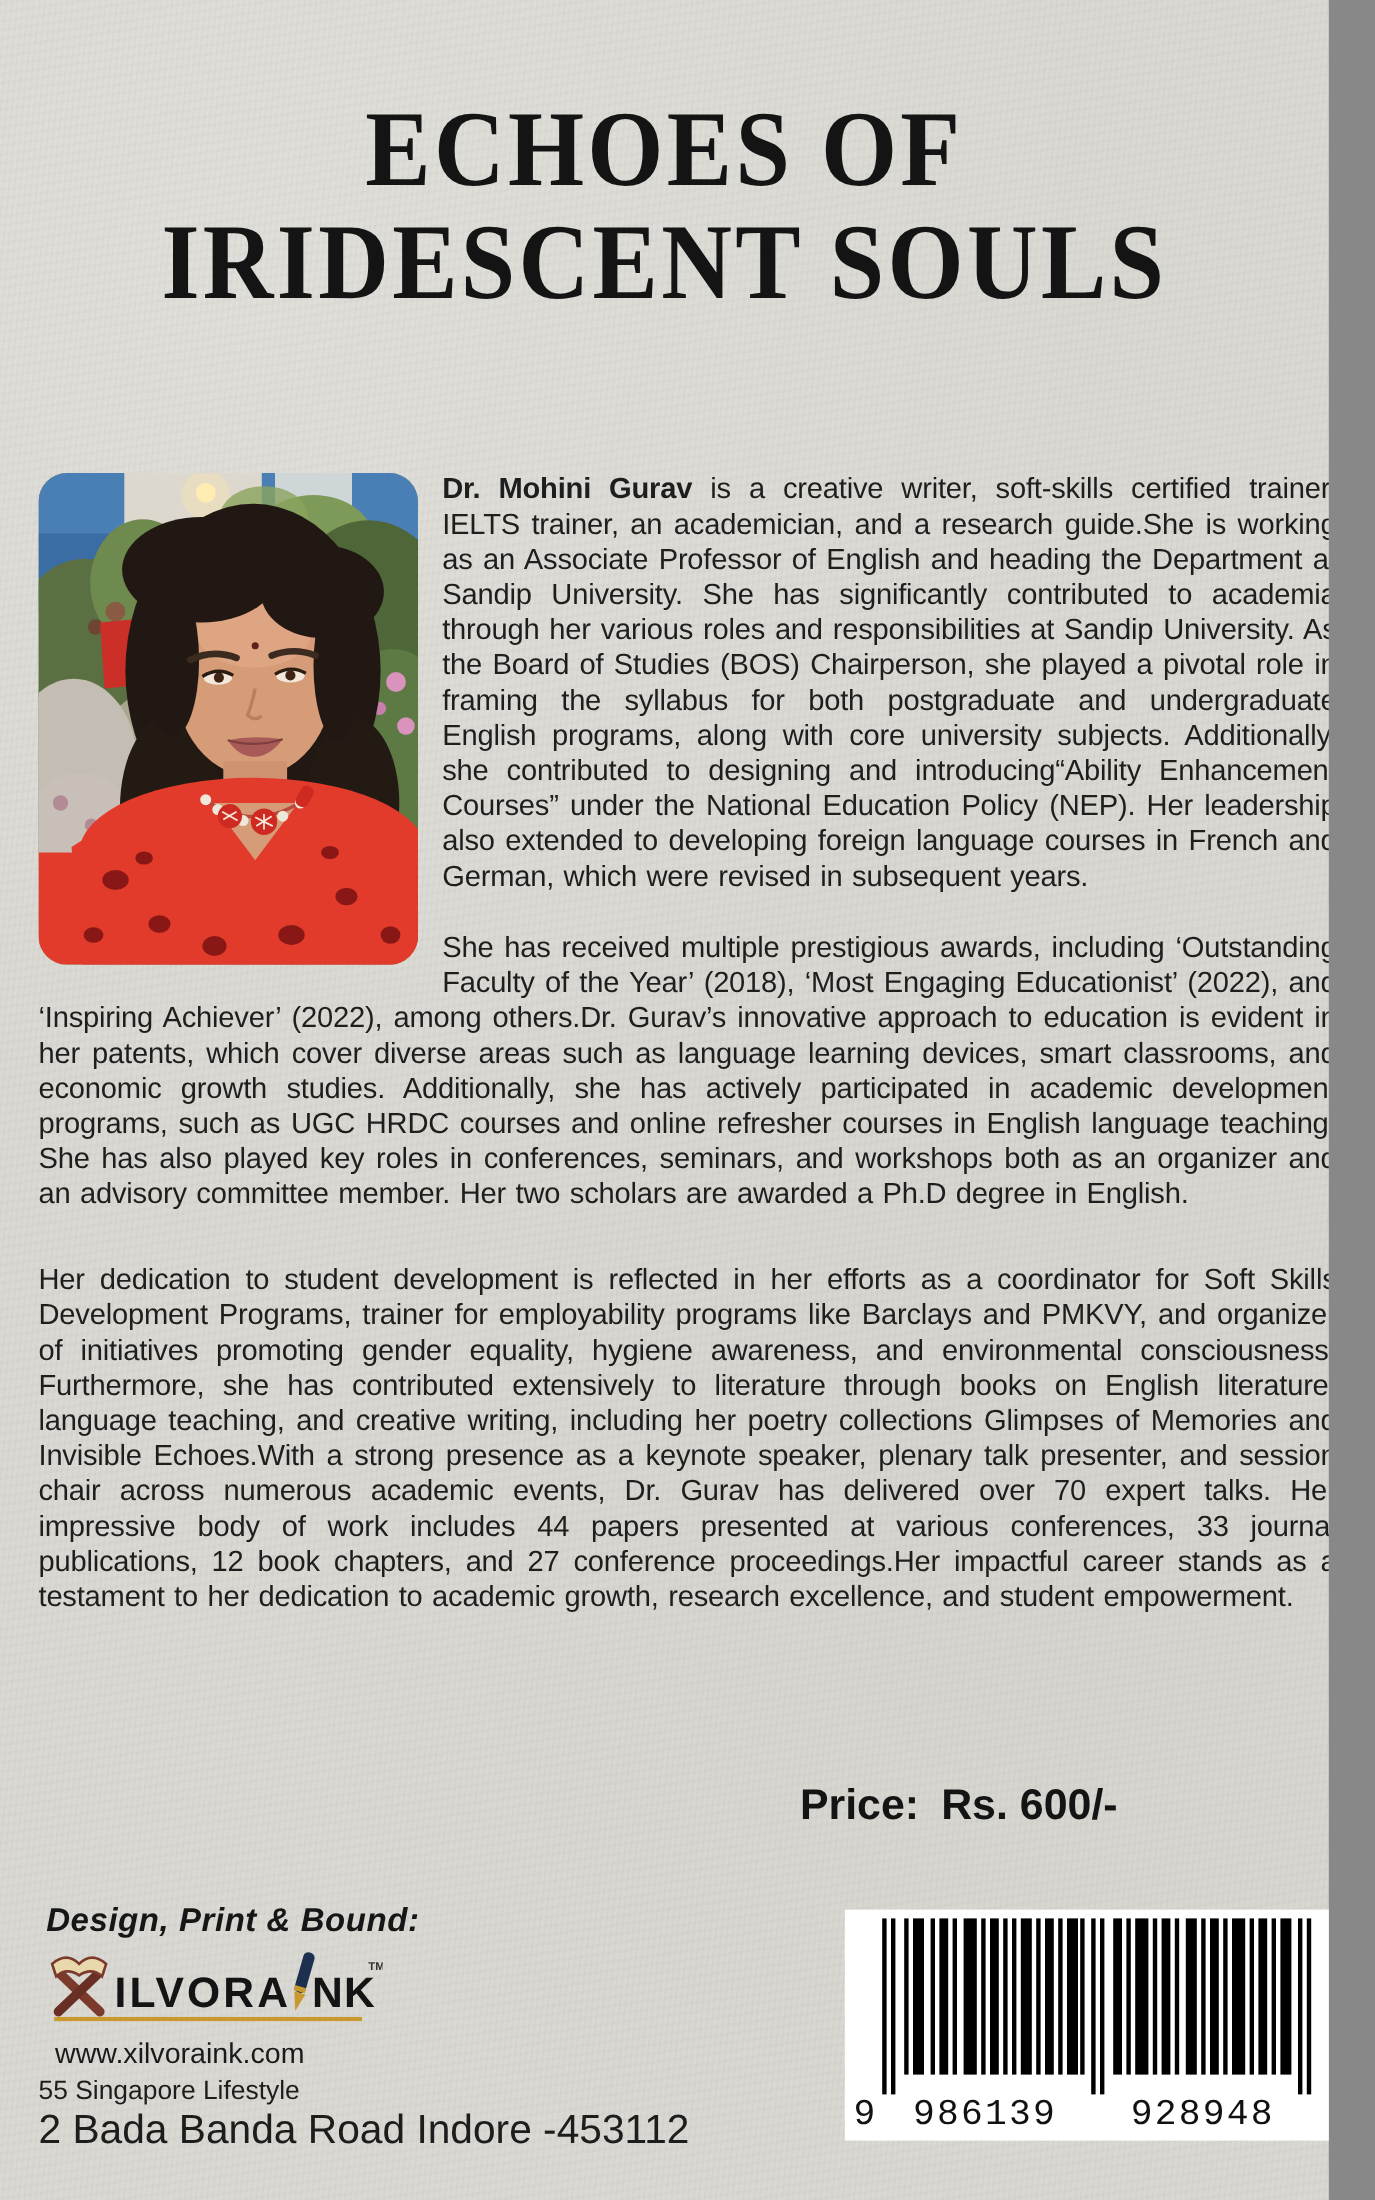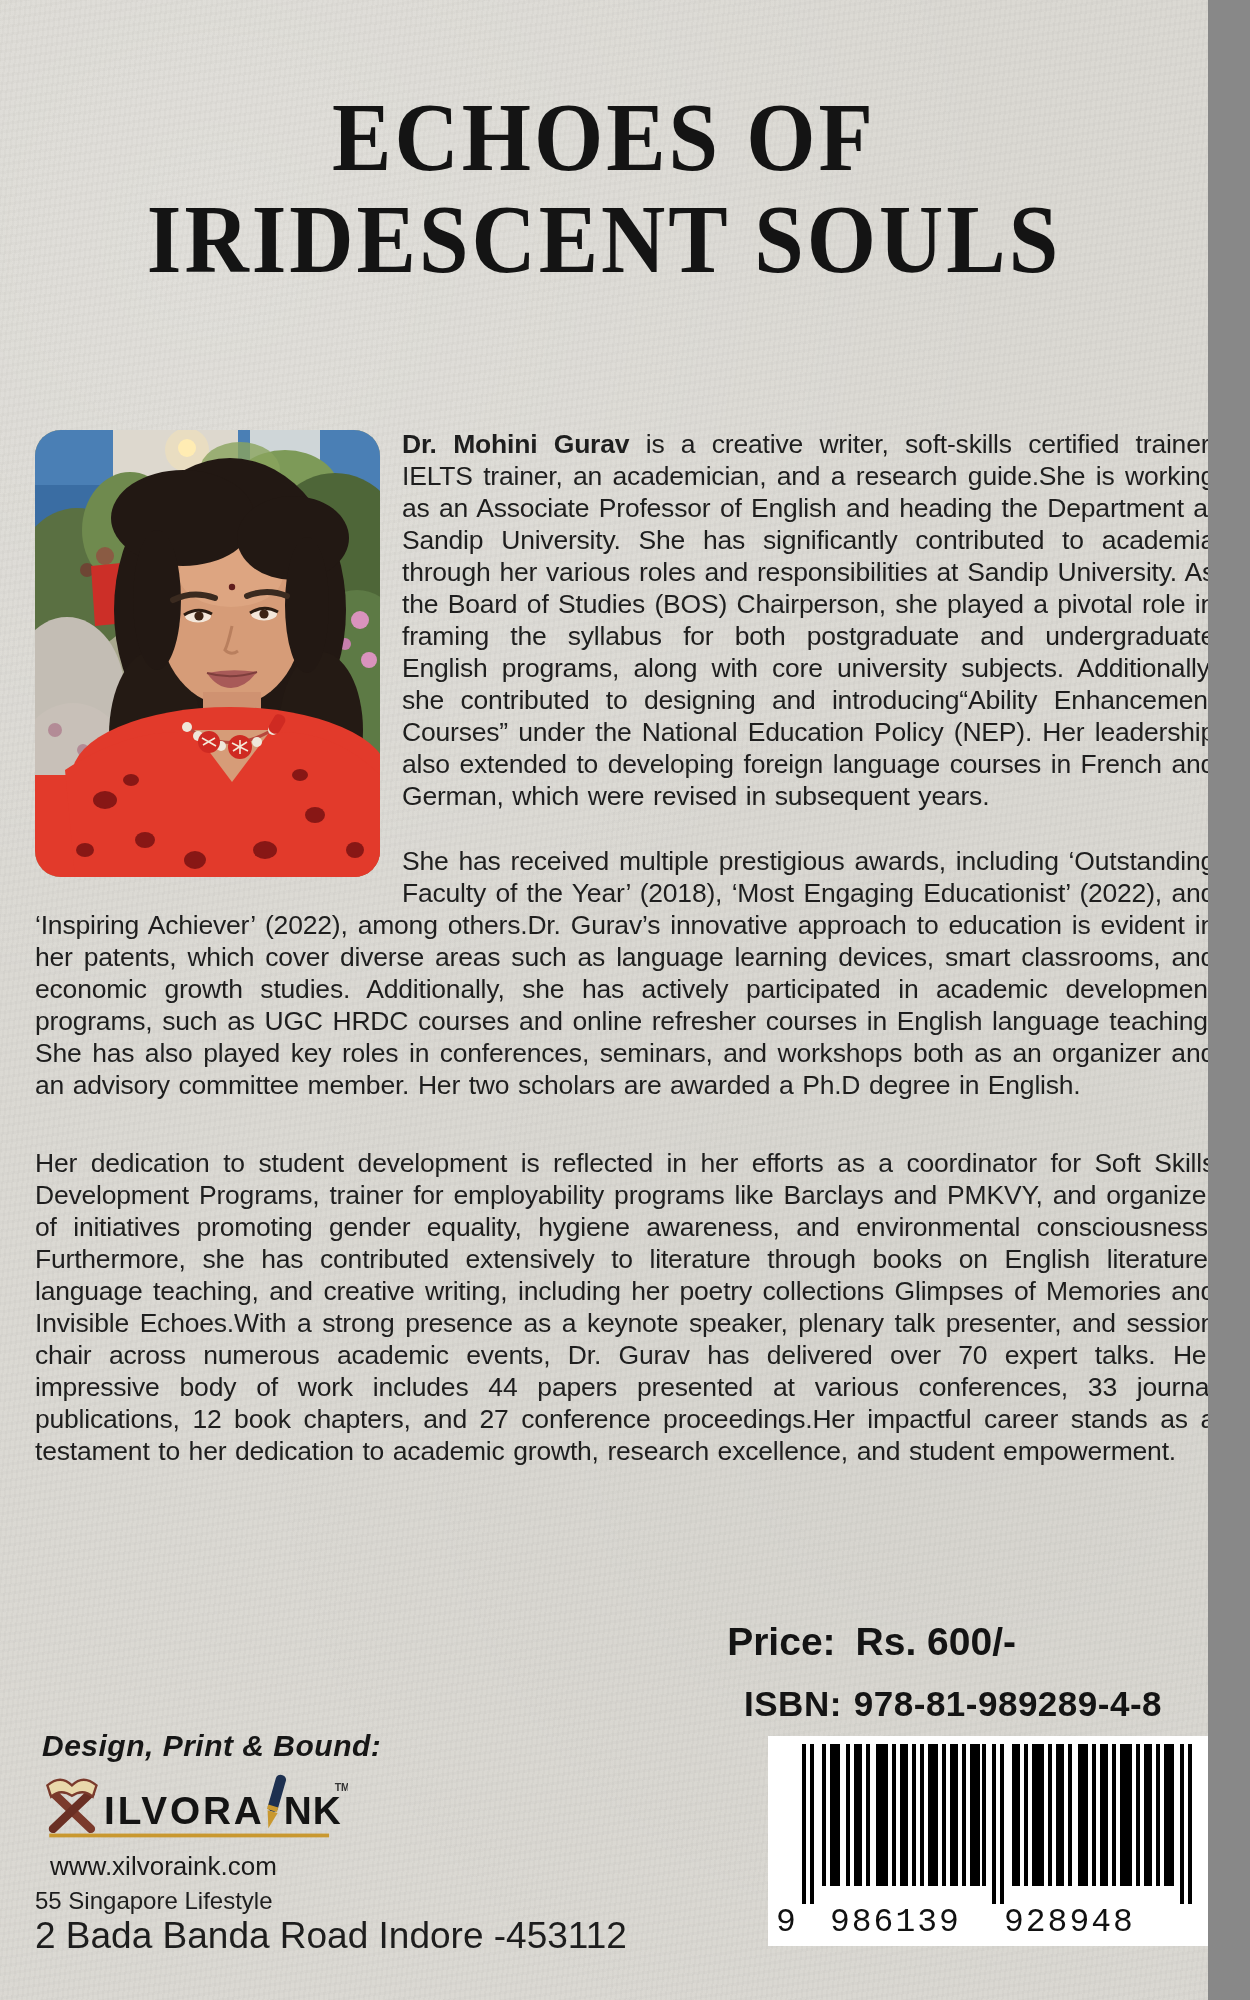--- a/index.html
+++ b/index.html
@@ -61,21 +61,21 @@
   .barcode{
     position:absolute;left:768px;top:1736px;width:454px;height:210px;background:#ffffff;
   }
   .barcode svg{display:block;width:454px;height:170px;}
   .barcode-digits{
     position:absolute;left:0;bottom:4px;width:100%;height:38px;
     font-family:"Liberation Mono", monospace;font-size:33px;color:#111;
   }
   .bd-left{position:absolute;left:8px;top:0;}
   .bd-g1{position:absolute;left:62px;top:0;letter-spacing:2px;}
-  .bd-g2{position:absolute;left:236px;top:0;letter-spacing:2px;}
+  .bd-g2{position:absolute;left:260px;top:0;letter-spacing:2px;}
 </style>
 </head>
 <body>
 
 <div class="page">
 
   <div class="title-block">
     <div class="title-line">ECHOES OF</div>
     <div class="title-line">IRIDESCENT SOULS</div>
   </div>
@@ -177,23 +177,20 @@
       </svg>
     </div>
     <p class="para1"><b class="author-name">Dr. Mohini Gurav</b><span> is a creative writer, soft-skills certified trainer, IELTS trainer, an academician, and a research guide.She is working as an Associate Professor of English and heading the Department at Sandip University. She has significantly contributed to academia through her various roles and responsibilities at Sandip University. As the Board of Studies (BOS) Chairperson, she played a pivotal role in framing the syllabus for both postgraduate and undergraduate English programs, along with core university subjects. Additionally, she contributed to designing and introducing“Ability Enhancement Courses” under the National Education Policy (NEP). Her leadership also extended to developing foreign language courses in French and German, which were revised in subsequent years.</span></p>
     <p class="para2">She has received multiple prestigious awards, including ‘Outstanding Faculty of the Year’ (2018), ‘Most Engaging Educationist’ (2022), and ‘Inspiring Achiever’ (2022), among others.Dr. Gurav’s innovative approach to education is evident in her patents, which cover diverse areas such as language learning devices, smart classrooms, and economic growth studies. Additionally, she has actively participated in academic development programs, such as UGC HRDC courses and online refresher courses in English language teaching. She has also played key roles in conferences, seminars, and workshops both as an organizer and an advisory committee member. Her two scholars are awarded a Ph.D degree in English.</p>
     <p class="para3">Her dedication to student development is reflected in her efforts as a coordinator for Soft Skills Development Programs, trainer for employability programs like Barclays and PMKVY, and organizer of initiatives promoting gender equality, hygiene awareness, and environmental consciousness. Furthermore, she has contributed extensively to literature through books on English literature, language teaching, and creative writing, including her poetry collections Glimpses of Memories and Invisible Echoes.With a strong presence as a keynote speaker, plenary talk presenter, and session chair across numerous academic events, Dr. Gurav has delivered over 70 expert talks. Her impressive body of work includes 44 papers presented at various conferences, 33 journal publications, 12 book chapters, and 27 conference proceedings.Her impactful career stands as a testament to her dedication to academic growth, research excellence, and student empowerment.</p>
   </div>
 
   <div class="price-line">
     <span class="lbl">Price:</span><span>Rs. 600/-</span>
   </div>
-  <div class="isbn-line">
-    <span class="lbl">ISBN:</span><span>978-81-989289-4-8</span>
-  </div>
 
   <div class="design-heading">Design, Print &amp; Bound:</div>
 
   <div class="logo">
     <svg viewBox="0 0 330 82">
 
       <g>
         <line x1="18" y1="24" x2="58" y2="62" stroke="#7b3a2c" stroke-width="9" stroke-linecap="round"></line>
         <line x1="58" y1="24" x2="18" y2="62" stroke="#6a2f24" stroke-width="9" stroke-linecap="round"></line>
         <path d="M12,16 Q26,4 38,16 Q50,4 64,16 L60,28 Q50,19 38,27 Q26,19 16,28 Z" fill="#e9d8ab" stroke="#7b3a2c" stroke-width="2.5"></path>

